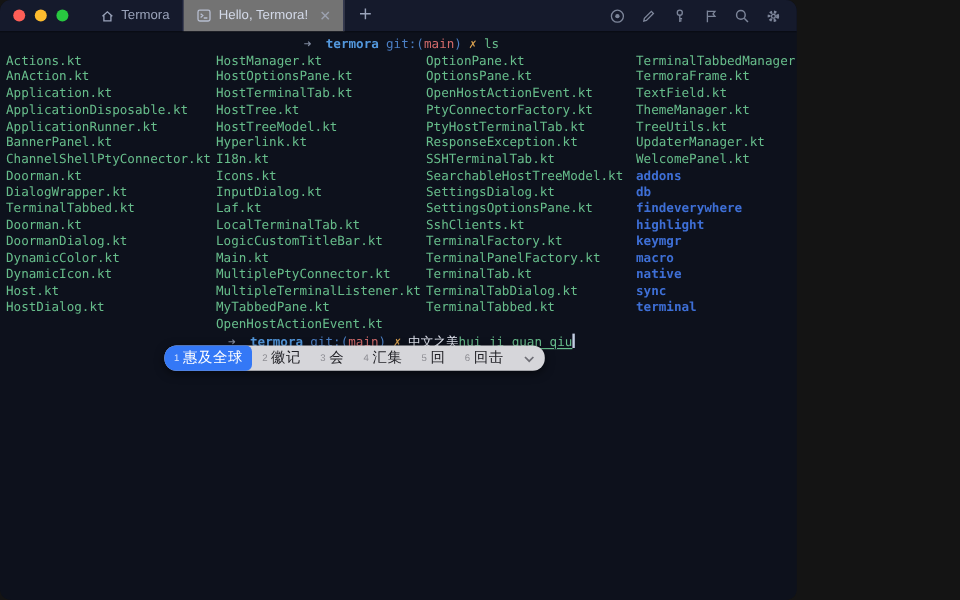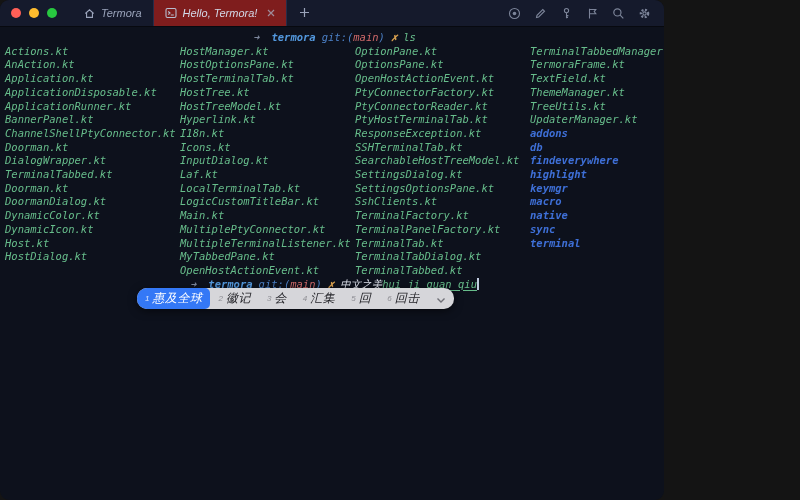--- a/index.html
+++ b/index.html
@@ -1,30 +1,30 @@
 <!DOCTYPE html>
 <html style="--background: #0d111c; --titlebar: #151a2c; --accent-blue: #5398dd; --git-blue: #4b7fc4; --branch-red: #d16a6a; --mark-yellow: #d8a04f; --file-green: #67bd8b; --dir-blue: #3e6fd6; --selection-blue: #3478f6; --ime-bar: #d6d6da;"><head>
 <meta charset="utf-8">
 <style>
   html,body{margin:0;padding:0;background:#141414;}
   .window{position:relative;width:664px;height:500px;border-radius:9px;overflow:hidden;
-          background:var(--background,#0d111c);font-family:"Liberation Sans",sans-serif;font-style:italic;}
+          background:var(--background,#0d111c);font-family:"Liberation Sans",sans-serif;}
 
   
   .titlebar{height:26px;background:var(--titlebar,#151a2c);display:flex;align-items:stretch;
             border-bottom:1px solid #07090f;}
   .lights{display:flex;align-items:center;gap:8px;padding:0 16px 0 11px;}
   .light{width:10px;height:10px;border-radius:50%;}
   .light.close{background:#ff5f57;}
   .light.min{background:#febc2e;}
   .light.zoom{background:#28c840;}
   .tab{display:flex;align-items:center;gap:6px;padding:0 11px;font-size:11px;color:#9aa3ba;
        border-right:1px solid #262c48;cursor:default;}
   .tab:first-of-type{border-left:1px solid #262c48;}
-  .tab.active{background:#7f1d1d;color:#d3d9e8;}
+  .tab.active{background:#737373;color:#d3d9e8;}
   .tab .ticon{display:flex;align-items:center;}
   .tab .closex{margin-left:4px;display:flex;align-items:center;opacity:.75;}
   .newtab{display:flex;align-items:center;padding:0 12px;color:#9aa3ba;}
   .toolbar{margin-left:auto;display:flex;align-items:center;gap:13px;padding-right:13px;}
   .tbicon{display:flex;align-items:center;opacity:.85;}
 
   
   .term{position:relative;padding:4px 0 0 5px;
         font-family:"DejaVu Sans Mono","Liberation Mono",monospace;
         font-size:10.5px;line-height:13.7px;color:#c9cedb;}
@@ -178,41 +178,41 @@
           <div class="fitem">MultiplePtyConnector.kt</div>
           <div class="fitem">MultipleTerminalListener.kt</div>
           <div class="fitem">MyTabbedPane.kt</div>
           <div class="fitem">OpenHostActionEvent.kt</div>
         </div>
         <div class="fcol">
           <div class="fitem">OptionPane.kt</div>
           <div class="fitem">OptionsPane.kt</div>
           <div class="fitem">OpenHostActionEvent.kt</div>
           <div class="fitem">PtyConnectorFactory.kt</div>
-          <div class="fitem">PtyConnectorReader.kt</div>
           <div class="fitem">PtyHostTerminalTab.kt</div>
           <div class="fitem">ResponseException.kt</div>
           <div class="fitem">SSHTerminalTab.kt</div>
           <div class="fitem">SearchableHostTreeModel.kt</div>
           <div class="fitem">SettingsDialog.kt</div>
           <div class="fitem">SettingsOptionsPane.kt</div>
           <div class="fitem">SshClients.kt</div>
           <div class="fitem">TerminalFactory.kt</div>
           <div class="fitem">TerminalPanelFactory.kt</div>
           <div class="fitem">TerminalTab.kt</div>
           <div class="fitem">TerminalTabDialog.kt</div>
           <div class="fitem">TerminalTabbed.kt</div>
         </div>
         <div class="fcol">
           <div class="fitem">TerminalTabbedManager.kt</div>
           <div class="fitem">TermoraFrame.kt</div>
           <div class="fitem">TextField.kt</div>
           <div class="fitem">ThemeManager.kt</div>
           <div class="fitem">TreeUtils.kt</div>
           <div class="fitem">UpdaterManager.kt</div>
+          <div class="fitem">WelcomePanel.kt</div>
           <div class="fitem dir">addons</div>
           <div class="fitem dir">db</div>
           <div class="fitem dir">findeverywhere</div>
           <div class="fitem dir">highlight</div>
           <div class="fitem dir">keymgr</div>
           <div class="fitem dir">macro</div>
           <div class="fitem dir">native</div>
           <div class="fitem dir">sync</div>
           <div class="fitem dir">terminal</div>
         </div>

